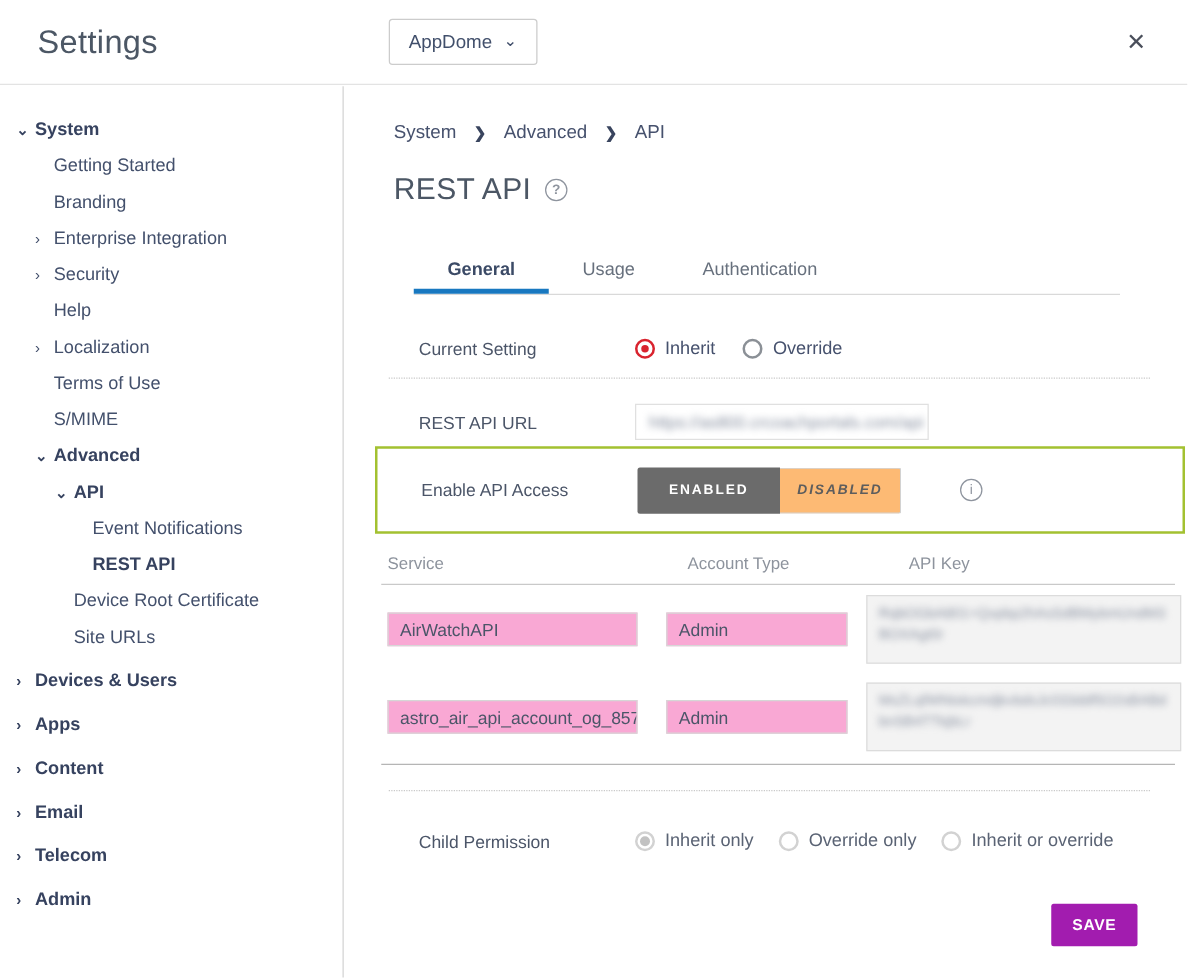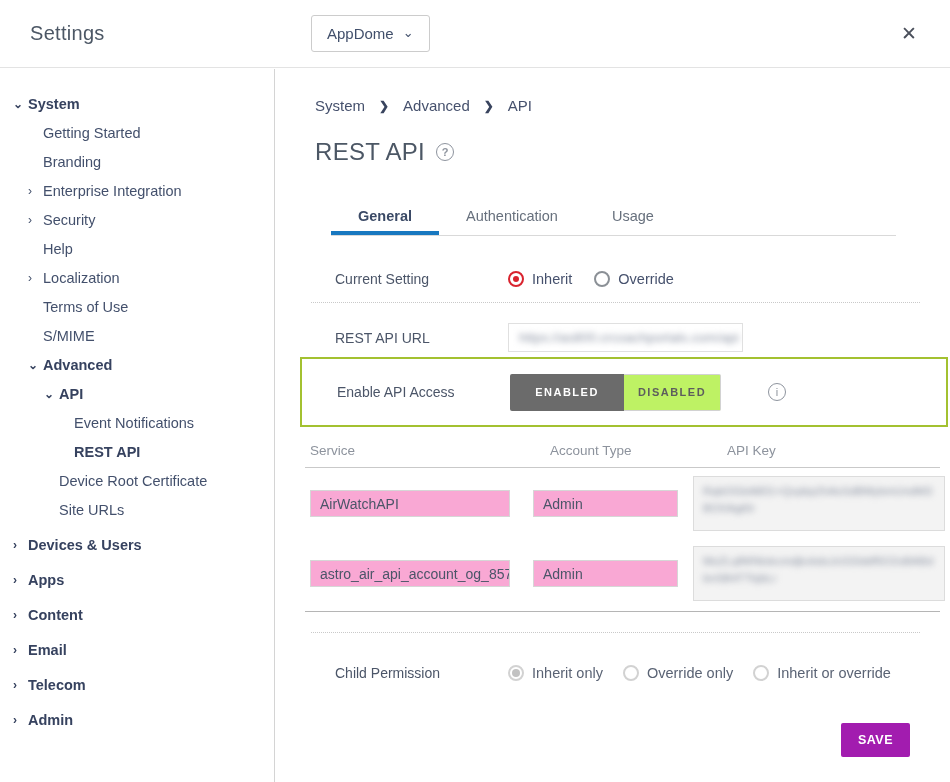--- a/index.html
+++ b/index.html
@@ -1,21 +1,21 @@
 <!DOCTYPE html>
 <html><head>
 <meta charset="utf-8">
 <style>
   * { margin:0; padding:0; box-sizing:border-box; }
   html,body { width:950px; height:782px; background:#fff; overflow:hidden;
     font-family:"Liberation Sans", sans-serif; color:#46516d; }
 
   
   .header { position:relative; height:68px; border-bottom:1px solid #e3e3e3; display:flex; align-items:center; }
-  .app-title { font-size:20px; font-weight:400; color:#4c5765; margin-left:30px; letter-spacing:.3px; }
+  .app-title { font-size:26px; font-weight:400; color:#4c5765; margin-left:30px; letter-spacing:.3px; }
   .org-btn { position:absolute; left:311px; top:15px; height:37px; padding:0 15px; background:#fff;
     border:1px solid #ccc; border-radius:3px; font-size:15px; color:#414f6b; display:flex; align-items:center; gap:9px;
     font-family:inherit; cursor:pointer; }
   .org-btn .chev { font-size:13px; color:#414f6b; transform:translateY(-1px); }
   .close-btn { position:absolute; right:33px; top:22px; background:none; border:none; font-size:19px;
     color:#4a4f5b; cursor:pointer; font-family:inherit; }
 
   
   .sidebar { position:absolute; left:0; top:69px; width:275px; bottom:0; border-right:1px solid #d4d4d4;
     padding-top:20px; overflow:hidden; background:#fff; }
@@ -65,22 +65,22 @@
     padding:0 10px; font-size:13.5px; background:#fff; overflow:hidden; white-space:nowrap; }
   .blur { filter:blur(3px); color:#8a92a2; }
 
   .hl-box { margin:5px 0 0 24px; width:calc(100% - 26px); height:70px; border:2px solid #a3c130;
     display:flex; align-items:center; }
   .hl-box .frow { margin-left:35px; flex:1; }
   .toggle { display:flex; height:37px; }
   .tg-seg { display:flex; align-items:center; justify-content:center; font-size:11px; font-weight:bold;
     letter-spacing:1.5px; cursor:pointer; }
   .tg-on  { width:114px; background:#6b6b6b; color:#fff; border-radius:2px 0 0 2px; }
-  .tg-off { width:97px; background:#bef264; color:#5d5d5d; border:1px solid #d2d2d2; border-left:none;
-    border-radius:0 2px 2px 0; }
+  .tg-off { width:97px; background:#fdba74; color:#5d5d5d; border:1px solid #d2d2d2; border-left:none;
+    border-radius:0 2px 2px 0;font-style:italic; }
   .info-icon { margin-left:14px; width:18px; height:18px; border:1.5px solid #8e949e; border-radius:50%;
     color:#8e949e; font-size:11px; display:flex; align-items:center; justify-content:center; font-style:normal; }
 
   .table { margin:12px 10px 0 29px; }
   .thead { display:grid; grid-template-columns:223px 160px 1fr; padding:4px 0 9px 5px; font-size:13.5px;
     color:#8d939d; border-bottom:1px solid #c9c9c9;gap:17px; }
   .trow { display:grid; grid-template-columns:223px 160px 1fr; align-items:center; padding-left:5px; }
   .trow1 { margin-top:8px; }
   .trow2 { margin-top:15px; }
   .cell-input { height:27px; border:1px solid #d6d6d6; display:flex; align-items:center; padding:0 9px;
@@ -207,22 +207,22 @@
     <span>API</span>
   </div>
 
   <div class="title-row">
     <span class="page-title">REST API</span>
     <span class="help-icon">?</span>
   </div>
 
   <div class="tabs">
     <div class="tab active">General</div>
+    <div class="tab">Usage</div>
     <div class="tab">Authentication</div>
-    <div class="tab">Usage</div>
   </div>
 
   <div class="frow row-current">
     <div class="flabel">Current Setting</div>
     <div class="radio-group">
       <span class="radio-opt">
         <span class="radio sel-red"></span>
         <span>Inherit</span>
       </span>
       <span class="radio-opt">

